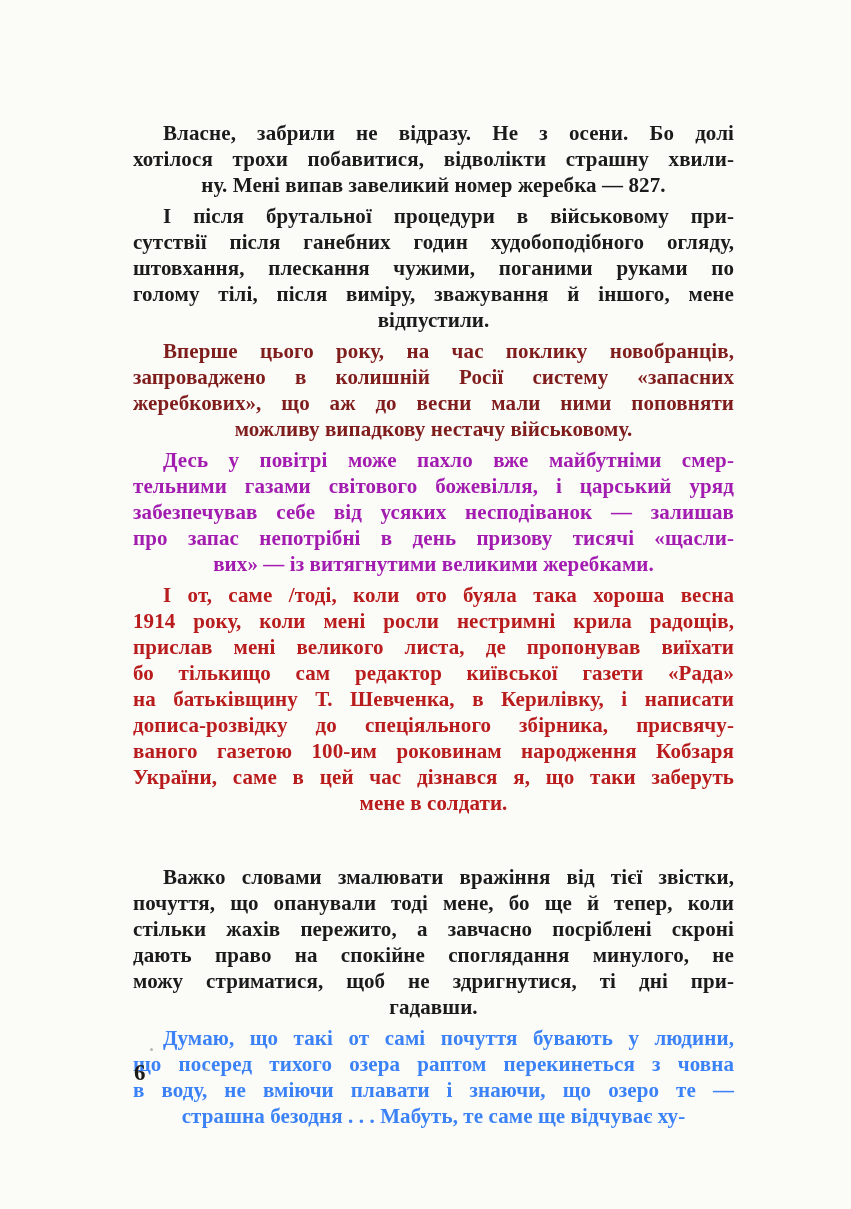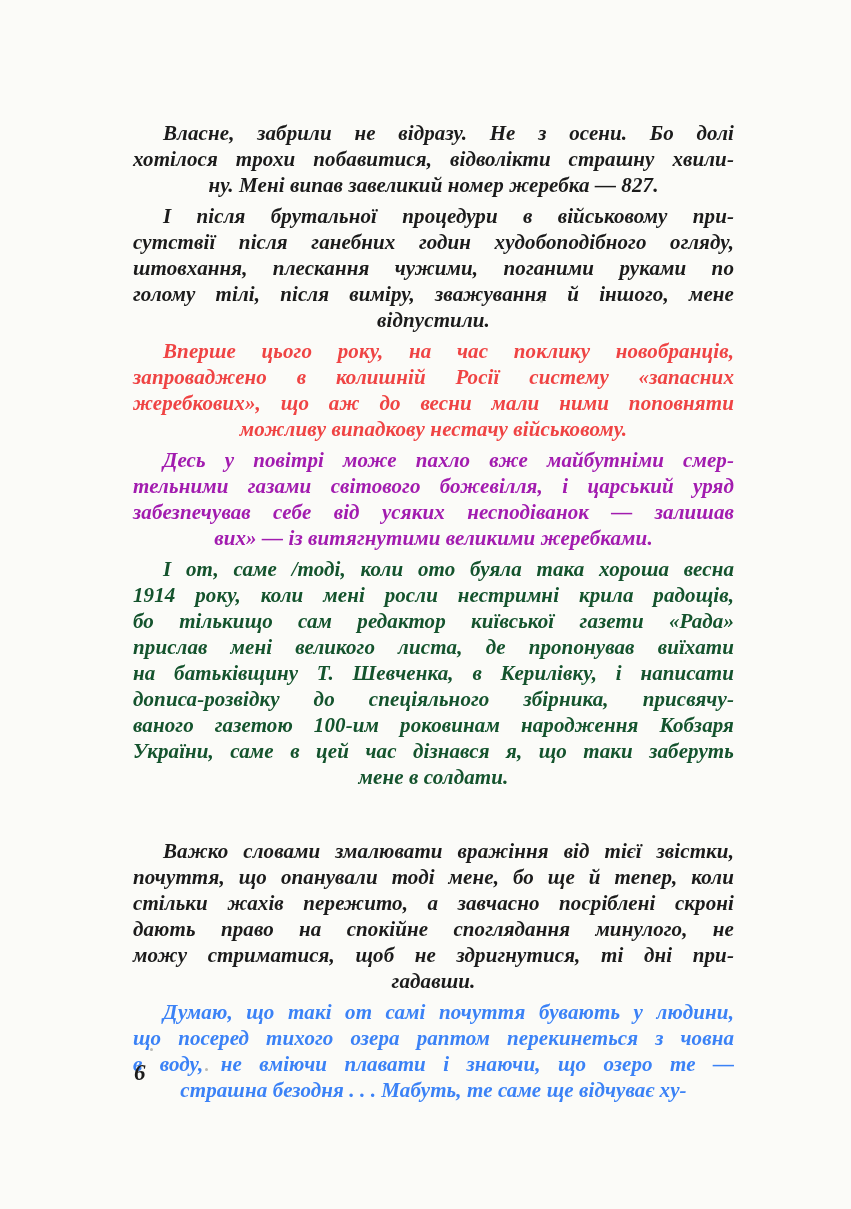--- a/index.html
+++ b/index.html
@@ -6,21 +6,20 @@
     margin: 0;
     padding: 0;
   }
   .page {
     position: relative;
     width: 851px;
     height: 1209px;
     background: #fbfbf8;
     overflow: hidden;
     font-family: "Liberation Serif", serif;
-    font-style: italic;
   }
   .text-block {
     position: absolute;
     left: 133px;
     top: 120px;
     width: 601px;
   }
   .para {
     margin: 0 0 5px 0;
     font-weight: bold;
@@ -68,37 +67,38 @@
         <span class="line">хотілося трохи побавитися, відволікти страшну хвили-</span>
         <span class="line last">ну. Мені випав завеликий номер жеребка — 827.</span>
       </p>
       <p class="para" style="color: rgb(27, 27, 27);">
         <span class="line first">І після брутальної процедури в військовому при-</span>
         <span class="line">сутствії після ганебних годин худобоподібного огляду,</span>
         <span class="line">штовхання, плескання чужими, поганими руками по</span>
         <span class="line">голому тілі, після виміру, зважування й іншого, мене</span>
         <span class="line last">відпустили.</span>
       </p>
-      <p class="para" style="color: #ef4444;">
+      <p class="para" style="color: #7f1d1d;">
         <span class="line first">Вперше цього року, на час поклику новобранців,</span>
         <span class="line">запроваджено в колишній Росії систему «запасних</span>
         <span class="line">жеребкових», що аж до весни мали ними поповняти</span>
         <span class="line last">можливу випадкову нестачу військовому.</span>
       </p>
       <p class="para" style="color: #a21caf;">
         <span class="line first">Десь у повітрі може пахло вже майбутніми смер-</span>
         <span class="line">тельними газами світового божевілля, і царський уряд</span>
         <span class="line">забезпечував себе від усяких несподіванок — залишав</span>
+        <span class="line">про запас непотрібні в день призову тисячі «щасли-</span>
         <span class="line last">вих» — із витягнутими великими жеребками.</span>
       </p>
-      <p class="para" style="color: #14532d;">
+      <p class="para" style="color: #b91c1c;">
         <span class="line first">І от, саме /тоді, коли ото буяла така хороша весна</span>
         <span class="line">1914 року, коли мені росли нестримні крила радощів,</span>
+        <span class="line">прислав мені великого листа, де пропонував виїхати</span>
         <span class="line">бо тількищо сам редактор київської газети «Рада»</span>
-        <span class="line">прислав мені великого листа, де пропонував виїхати</span>
         <span class="line">на батьківщину Т. Шевченка, в Керилівку, і написати</span>
         <span class="line">дописа-розвідку до спеціяльного збірника, присвячу-</span>
         <span class="line">ваного газетою 100-им роковинам народження Кобзаря</span>
         <span class="line">України, саме в цей час дізнався я, що таки заберуть</span>
         <span class="line last">мене в солдати.</span>
       </p>
       <p class="para" style="color: rgb(27, 27, 27); margin-top: 48px;">
         <span class="line first">Важко словами змалювати вражіння від тієї звістки,</span>
         <span class="line">почуття, що опанували тоді мене, бо ще й тепер, коли</span>
         <span class="line">стільки жахів пережито, а завчасно посріблені скроні</span>

